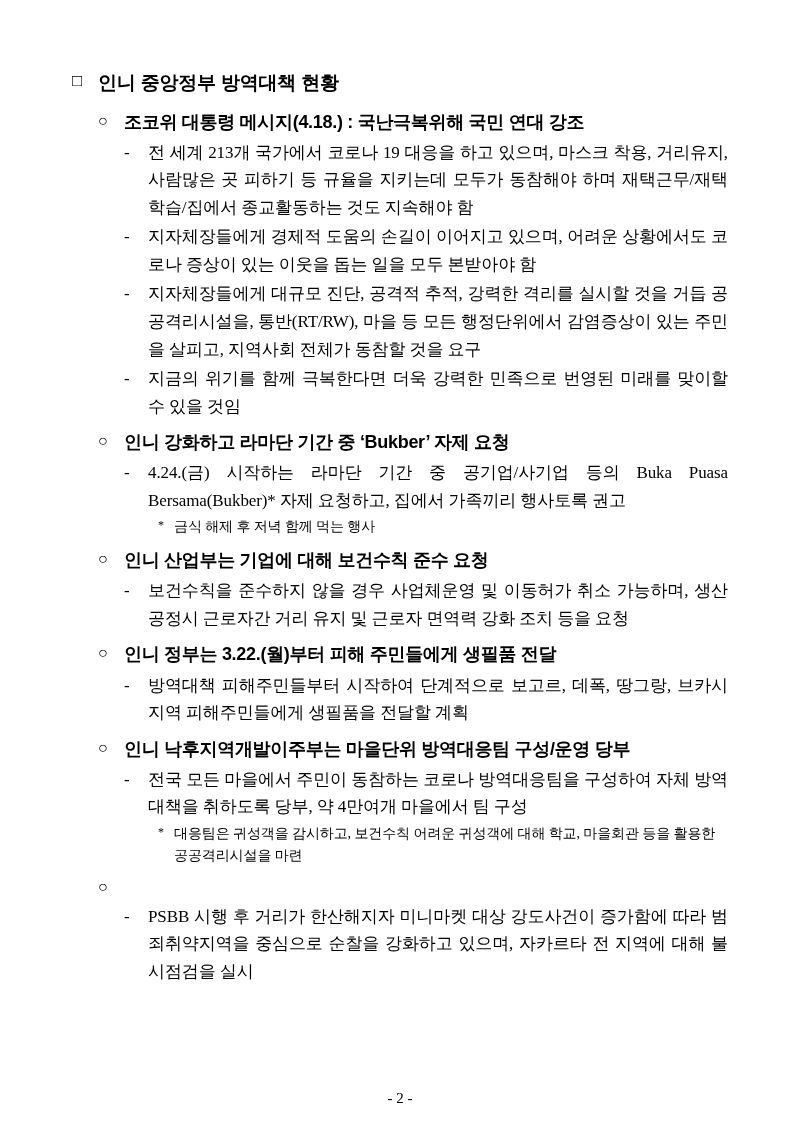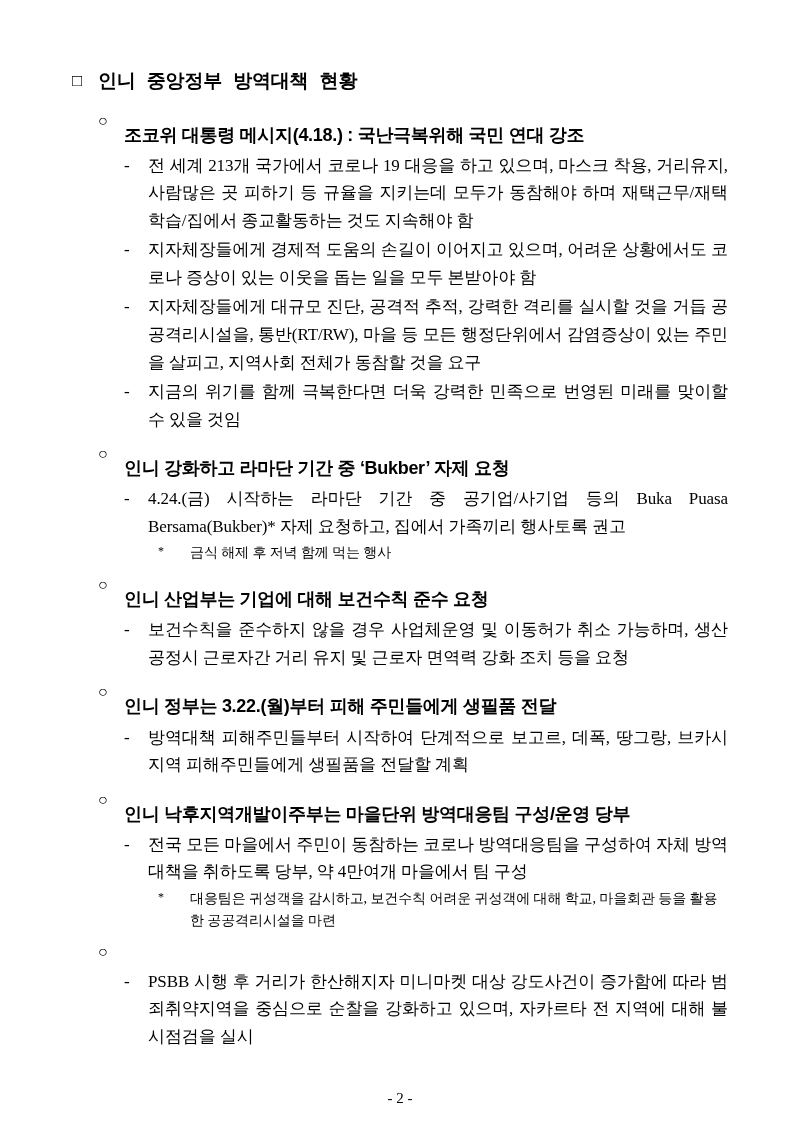--- a/index.html
+++ b/index.html
@@ -34,40 +34,40 @@
     font-size: 19px;
     letter-spacing: -0.2px;
   }
   .l1 .marker {
     width: 26px;
     flex: 0 0 26px;
     font-weight: normal;
     font-size: 17px;
     line-height: 1.35;
   }
-  .l1 .txt { line-height: 1.35; font-family: Liberation Mono, monospace; }
+  .l1 .txt { line-height: 1.35; }
 
   
   .l2 {
     display: flex;
     align-items: flex-start;
     margin: 10px 0 4px 26px;
     font-family: "Liberation Sans", sans-serif;
     font-weight: bold;
     font-size: 18px;
     letter-spacing: -0.3px;
   }
   .l2 .marker {
     width: 26px;
     flex: 0 0 26px;
     font-weight: normal;
     font-size: 16px;
     line-height: 1.4;
   }
-  .l2 .txt { line-height: 1.4; margin-top: 13px; }
+  .l2 .txt { line-height: 1.4; }
 
   
   .l3 {
     display: flex;
     align-items: flex-start;
     margin: 2px 0 2px 52px;
     font-family: "Liberation Serif", serif;
     font-size: 17px;
     letter-spacing: -0.1px;
   }
@@ -94,21 +94,20 @@
   }
   .l4 .marker {
     width: 16px;
     flex: 0 0 16px;
     line-height: 1.55;
     font-size: 12px;
   }
   .l4 .txt {
     line-height: 1.55;
     flex: 1 1 auto;
-    margin-left: 16px;
   }
 
   .footer {
     position: absolute;
     left: 0;
     bottom: 24px;
     width: 800px;
     text-align: center;
     font-family: "Liberation Serif", serif;
     font-size: 15px;

